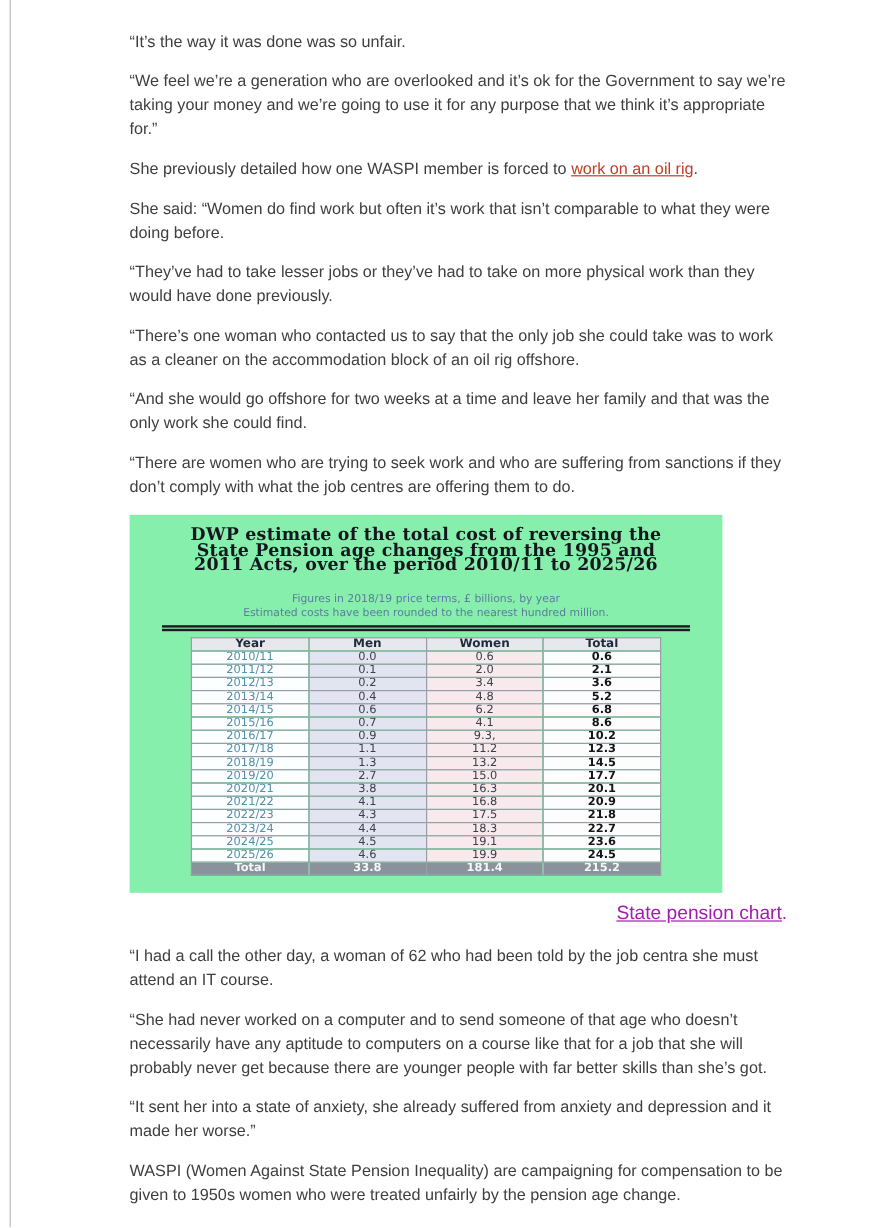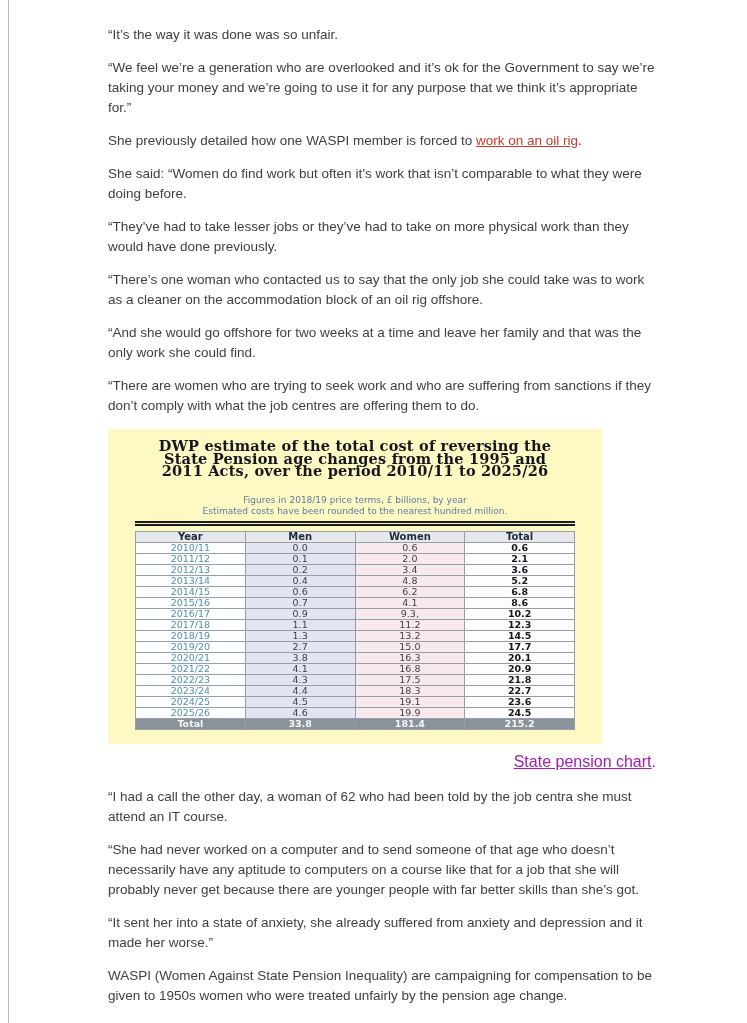--- a/index.html
+++ b/index.html
@@ -36,21 +36,21 @@
     line-height: 20px;
     font-weight: bold;
     color: #1c1c1c;
     text-align: center;
     text-decoration: underline;
     margin: 2px 0 15px 0;
   }
   
   figure.table-figure {
     width: 494px;
-    background: #fef9c3;
+    background: #86efac;
     padding: 11px 0 14px 0;
     margin: 0 0 9px 0;
   }
   .fig-title-line {
     font-family: "DejaVu Serif", serif;
     font-weight: bold;
     font-size: 14.5px;
     line-height: 12.5px;
     color: #16161f;
     text-align: center;
@@ -65,21 +65,21 @@
   }
   .fig-sub.first { margin-top: 17px; }
   .double-rule {
     width: 440px;
     height: 5px;
     margin: 4px auto 5px auto;
     border-top: 2px solid #1b1b22;
     border-bottom: 2px solid #1b1b22;
   }
   table.cost-table {
-    width: 440px;
+    width: 392px;
     margin: 0 auto;
     border-collapse: collapse;
     font-family: "DejaVu Sans", sans-serif;
     font-size: 9.5px;
     table-layout: fixed;
     border: 1px solid #5f6b76;
   }
   table.cost-table th, table.cost-table td {
     border: 1px solid #989ea7;
     text-align: center;

